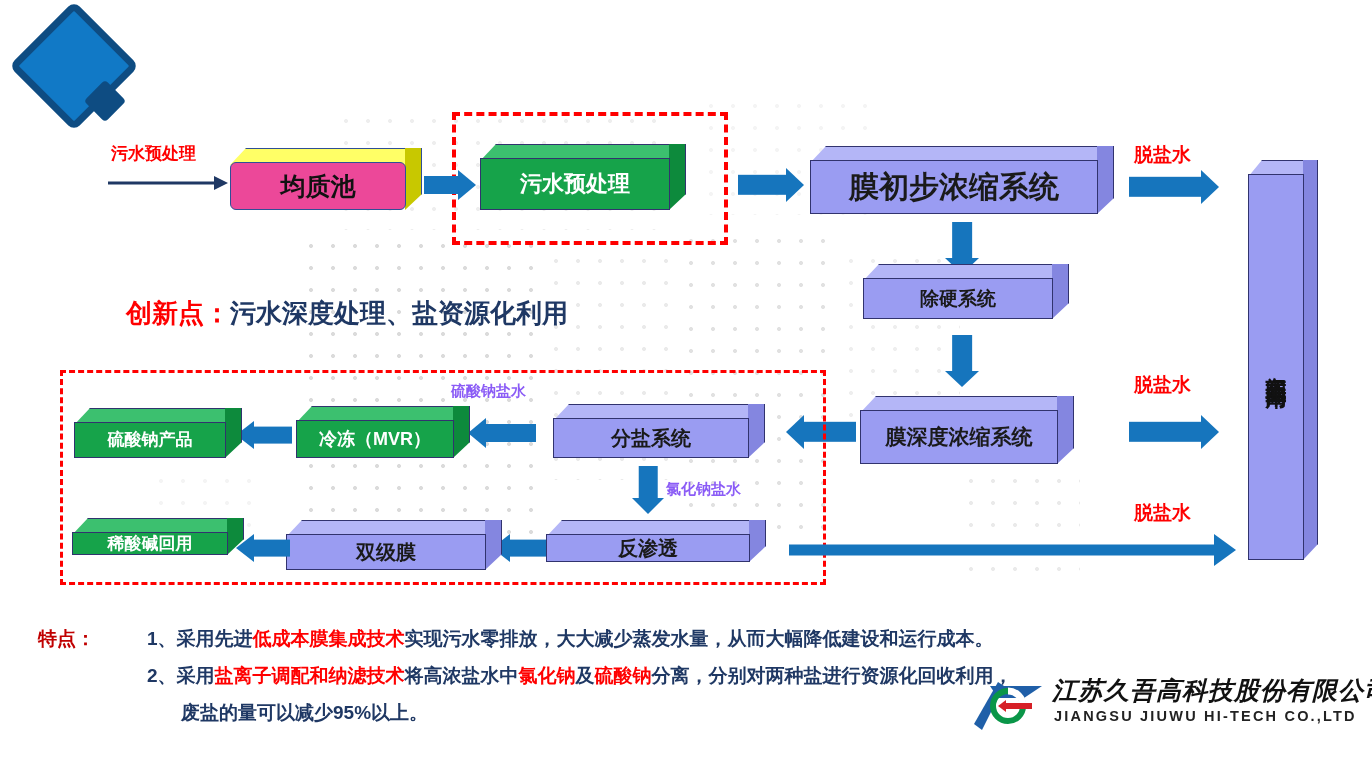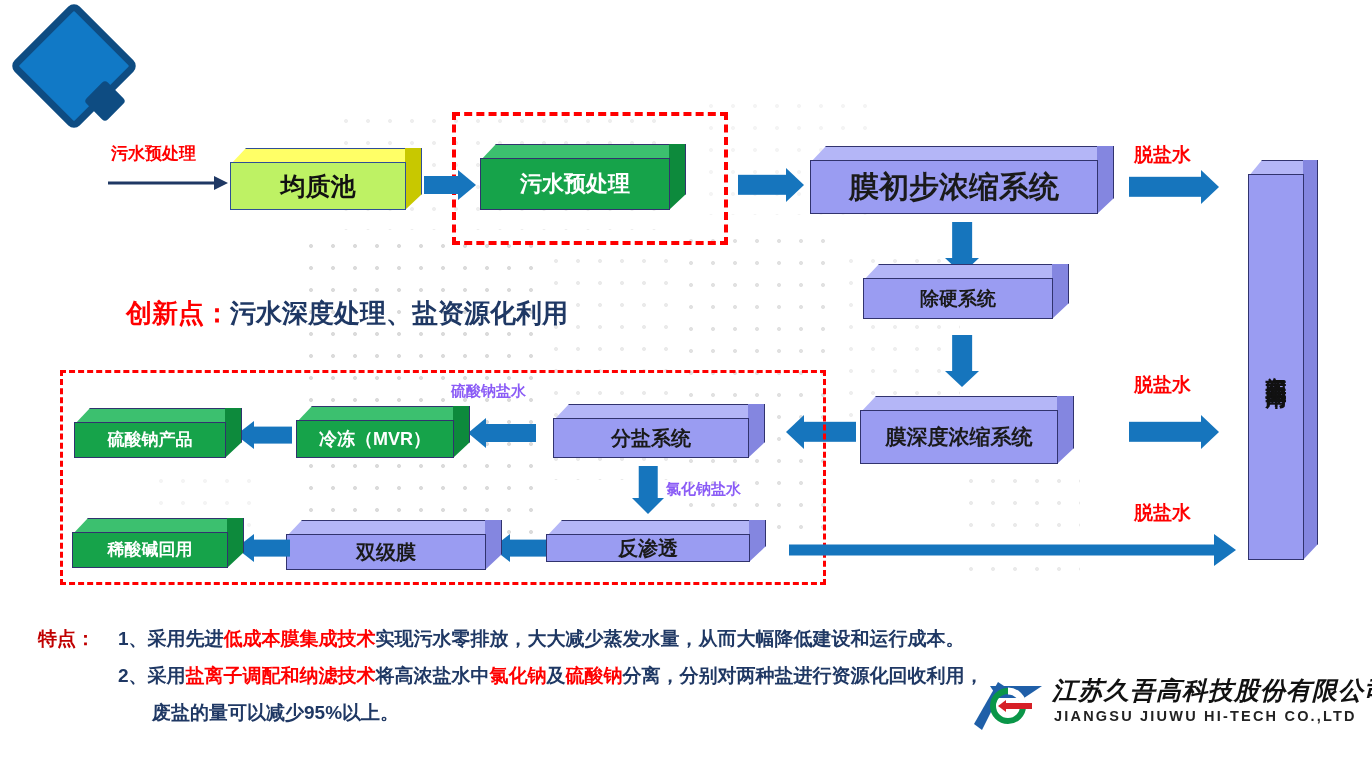--- a/index.html
+++ b/index.html
@@ -71,21 +71,21 @@
     border-right:1.6px solid #31336e;}
   
   .green .front{background:#16a34a;color:#ffffff;}
   .green .top{background:#3cc06f;
     clip-path:polygon(16px 0,100% 0,100% 100%,0 100%);
     border-top:1.6px solid #31336e;}
   .green .side{background:#0d8a3c;
     clip-path:polygon(0 0,100% 0,100% calc(100% - 16px),0 100%);
     border-right:1.6px solid #31336e;}
   
-  .yellow .front{background:#bef264;color:#111111;}
+  .yellow .front{background:#ec4899;color:#111111;border-radius:6px;}
   .yellow .top{background:#ffff66;
     clip-path:polygon(16px 0,100% 0,100% 100%,0 100%);
     border-top:1.6px solid #2f4f96;}
   .yellow .side{background:#c8c800;
     clip-path:polygon(0 0,100% 0,100% calc(100% - 16px),0 100%);
     border-right:1.6px solid #2f4f96;}
   .yellow .front{border-color:#2f4f96;}
 
   
   .col3d{position:absolute;}
@@ -149,21 +149,21 @@
   .innovation{
     position:absolute;left:126px;top:296px;font-size:26px;font-weight:bold;white-space:nowrap;
   }
   .innovation .k{color:#ff0000;}
   .innovation .v{color:#1f3864;}
 
   
   .features{position:absolute;left:38px;top:620px;width:1000px;
     font-size:19px;font-weight:bold;color:#1f3864;line-height:1.95;}
   .features .tag{color:#c00000;position:absolute;left:0;top:0;}
-  .features .lines{margin-left:80px;}
+  .features .lines{margin-left:109px;}
   .features .r{color:#ff0000;}
   .features .indent{margin-left:34px;display:block;}
 
   
   .company{position:absolute;left:968px;top:676px;width:400px;height:70px;}
   .company .cn{position:absolute;left:84px;top:-2px;font-size:25px;font-weight:bold;
     color:#111;font-family:"Liberation Serif",serif;font-style:italic;letter-spacing:1px;white-space:nowrap;}
   .company .en{position:absolute;left:86px;top:32px;font-size:14.5px;font-weight:bold;
     color:#222;letter-spacing:2.2px;white-space:nowrap;}
   .company .glyph{position:absolute;left:0;top:-4px;width:80px;height:62px;}
@@ -316,21 +316,21 @@
     <div class="top"></div>
       <div class="side"></div>
     <div class="front" style="font-size:20px;">双级膜</div>
   </div>
 
   <div class="arrow-l" style="left:236px;top:534px;width:54px;height:28px;">
     <div class="shaft"></div>
     <div class="head" style="border-top-width:14px;border-bottom-width:14px;"></div>
   </div>
 
-  <div class="box3d green" style="left:72px;top:518px;width:156px;height:50px;">
+  <div class="box3d green" style="left:72px;top:518px;width:156px;height:37px;">
     <div class="top"></div>
       <div class="side"></div>
     <div class="front" style="font-size:17px;">稀酸碱回用</div>
   </div>
 
   <div class="lbl-red" style="left:1134px;top:500px;font-size:19px;">脱盐水</div>
   <div class="long-arrow" style="left:789px;top:534px;width:447px;height:32px;">
     <div class="shaft"></div>
       <div class="head"></div>
   </div>

